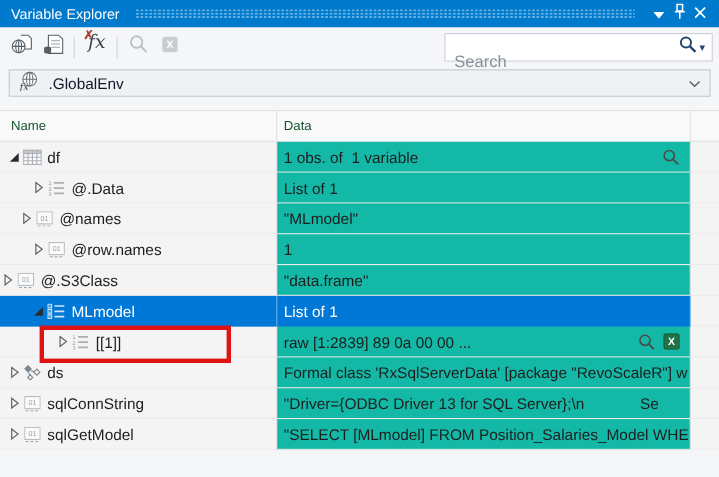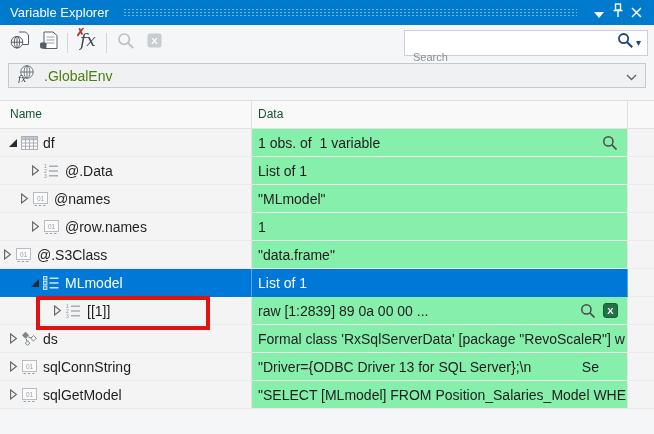--- a/index.html
+++ b/index.html
@@ -13,42 +13,42 @@
   .grip { flex: 1; height: 9px; margin: 0 12px 0 14px;
           background-image: radial-gradient(rgba(255,255,255,.45) 1px, transparent 1.3px);
           background-size: 4px 3px; }
   .tb-btn { width: 19px; height: 19px; display: flex; align-items: center; justify-content: center; cursor: pointer; }
 
   
   .toolbar { height: 35px; display: flex; align-items: center; padding: 0 6px; background: #f5f6f7; }
   .tool-btn { width: 26px; height: 26px; display: flex; align-items: center; justify-content: center; position: relative; margin: 0 1px; }
   .sep { width: 1px; height: 20px; background: #d2d5d9; margin: 0 5px; }
   .search { margin-left: auto; width: 244px; height: 26px; background: #fff; border: 1px solid #cccedb; display: flex; align-items: center; }
-  .search input { flex: 1; min-width: 0; border: none; outline: none; background: transparent; font-family: inherit; font-size: 11px; color: #333; padding: 0 8px; margin-top: 28px; }
+  .search input { flex: 1; min-width: 0; border: none; outline: none; background: transparent; font-family: inherit; font-size: 15px; color: #333; padding: 0 8px; margin-top: 28px; }
   .search input::placeholder { color: #8a8f95; }
   .search-mag { display: flex; align-items: center; }
   .search-caret { font-size: 10px; color: #24456e; margin: 0 6px 0 2px; }
 
   
   .env-row { height: 40px; padding: 3px 8px 0; background: #f5f6f7; }
   .combo { height: 25px; background: #f0f1f2; border: 1px solid #c6c9cd; display: flex; align-items: center; padding: 0 8px; gap: 8px; }
-  .combo .label { flex: 1; font-size: 14px; color: #4d7c0f; }
+  .combo .label { flex: 1; font-size: 14px; color: #0f172a; }
   .combo-chev { display: flex; align-items: center; }
 
   
   .grid { position: absolute; top: 100px; left: 0; right: 0; bottom: 0; background: #f5f6f7; border-top: 1px solid #e0e0e0; }
   .grid-header { height: 28px; display: flex; background: #f9f9f9; border-bottom: 1px solid #e0e0e0; font-size: 12px; color: #14532d; }
   .h-name  { width: 252px; border-right: 1px solid #e0e0e0; padding-left: 10px; line-height: 27px; }
   .h-value { width: 376px; border-right: 1px solid #e0e0e0; padding-left: 6px; line-height: 27px; }
   .h-rest  { flex: 1; }
 
   .row { height: 28px; display: flex; font-size: 14px; color: #1e1e1e; }
   .c-name  { width: 252px; border-right: 1px solid #e3e3e3; border-bottom: 1px solid #ebebeb; background: #f4f4f4;
              display: flex; align-items: center; overflow: hidden; }
-  .c-value { width: 376px; border-right: 1px solid #e3e3e3; border-bottom: 1px solid #ebebeb; background: #86efac;
+  .c-value { width: 376px; border-right: 1px solid #e3e3e3; border-bottom: 1px solid #ebebeb; background: #14b8a6;
              display: flex; align-items: center; padding-left: 6px; overflow: hidden; }
   .c-rest  { flex: 1; border-bottom: 1px solid #ebebeb; background: #f4f4f4; }
   .row.selected .c-name, .row.selected .c-value { background: #0078d7; color: #fff; border-bottom-color: #0078d7; border-right-color: rgba(255,255,255,.35); }
   .tri { width: 13px; flex: none; display: flex; justify-content: center; }
   .type-icon { width: 20px; flex: none; display: flex; justify-content: center; margin-right: 4px; }
   .n-label { white-space: nowrap; }
   .val-text { flex: 1; white-space: pre; overflow: hidden; }
   .actions { flex: none; display: flex; align-items: center; gap: 7px; padding: 0 9px 0 4px; }
   .actions > span { display: flex; align-items: center; cursor: pointer; }
 

